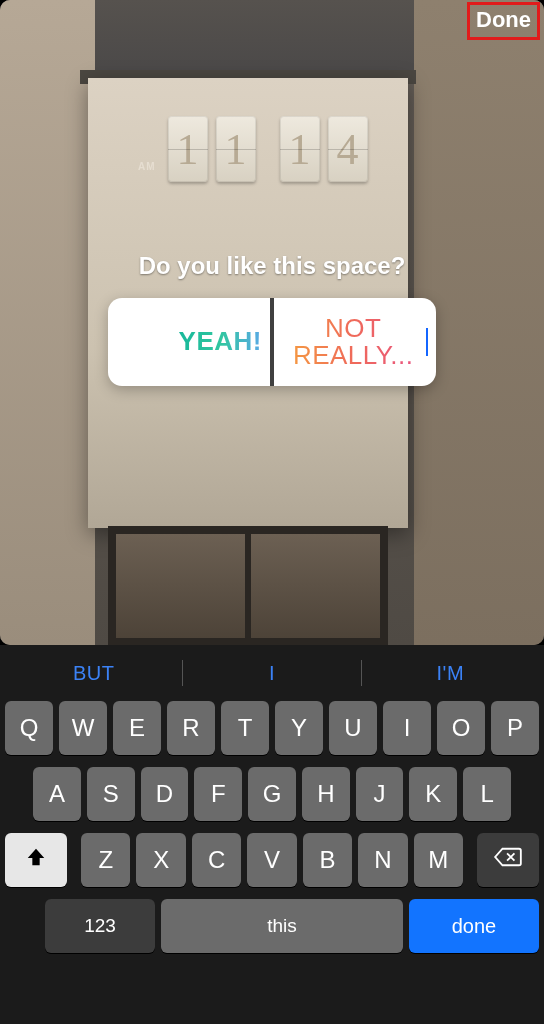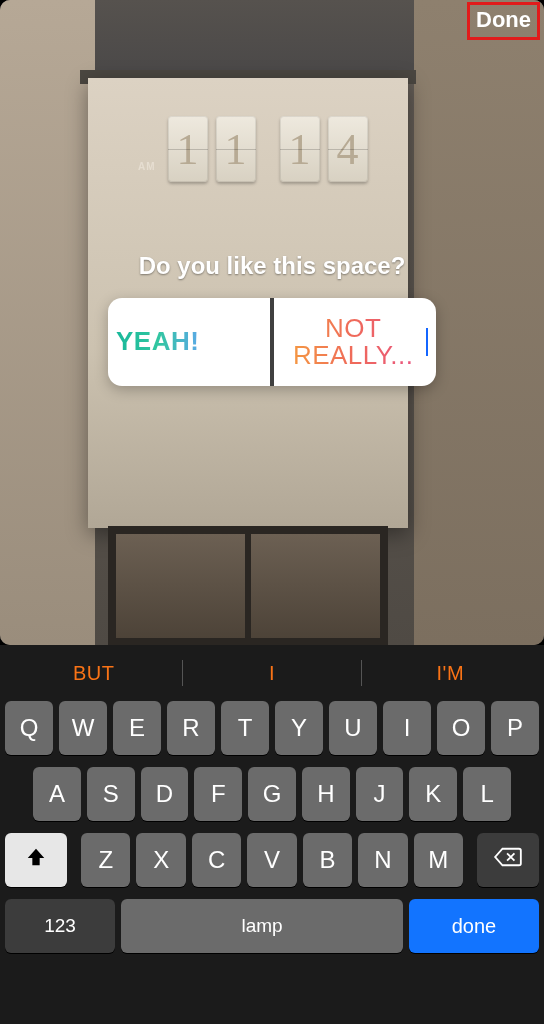--- a/index.html
+++ b/index.html
@@ -73,21 +73,21 @@
   .poll-q {
     color:#fff; font-weight:700; font-size:24px; margin-bottom:18px;
     text-shadow:0 1px 2px rgba(0,0,0,.4);
   }
   .poll-options {
     background:#fff; border-radius:14px; height:88px; display:flex;
     box-shadow:0 4px 14px rgba(0,0,0,.25);
     overflow:hidden;
   }
   .poll-opt {
-    flex:1; display:flex; align-items:center; justify-content:flex-start;
+    flex:1; display:flex; align-items:center; justify-content:flex-end;
     font-size:26px; font-weight:500; letter-spacing:.5px;
     cursor:pointer; position:relative; line-height:1.05; padding:4px 8px;
   }
   .poll-opt + .poll-opt { border-left:4px solid #404040; }
   .opt-a span {
     background: linear-gradient(90deg,#18b89a,#31c6a0,#5aa9e6);
     -webkit-background-clip:text; background-clip:text; color:transparent;
     font-weight:600;
   }
   .opt-b span {
@@ -104,39 +104,39 @@
   .keyboard {
     position:absolute; left:0; right:0; bottom:0; height:379px;
     background:#1b1b1b;
     padding:0 5px 6px 5px;
     display:flex; flex-direction:column;
   }
   .suggest-row {
     height:56px; display:flex; align-items:center;
   }
   .suggest {
-    flex:1; text-align:center; color:#f97316; font-size:20px; letter-spacing:.5px;
+    flex:1; text-align:center; color:#3b82f6; font-size:20px; letter-spacing:.5px;
     cursor:pointer;
   }
   .sep { width:1px; height:26px; background:#555; }
   .krow { display:flex; gap:6px; margin-bottom:12px; }
   .krow.r2 { padding:0 28px; }
   .krow.r3 { }
   .key {
     flex:1; height:54px; border-radius:6px; background:#6b6b6b;
     color:#fff; font-size:24px; display:flex; align-items:center; justify-content:center;
     box-shadow:0 1px 0 #000; cursor:pointer; user-select:none;
   }
   .key.fn { background:#3c3c3c; }
   .key.shift { background:#e7e7e7; flex:0 0 62px; }
   .key.shift svg { width:22px; height:22px; }
   .key.backspace { background:#3c3c3c; flex:0 0 62px; }
   .key.backspace svg { width:30px; height:22px; stroke:#fff; fill:none; }
   .r3 .letters { flex:1; display:flex; gap:6px; padding:0 8px; }
-  .bottom-row { display:flex; gap:6px; }
+  .bottom-row { display:flex; gap:6px;margin-left:40px; }
   .key.numswitch { flex:0 0 110px; background:#3c3c3c; font-size:19px; }
   .key.space { flex:1; background:#6b6b6b; font-size:19px; }
   .key.kb-done { flex:0 0 130px; background:#1274ff; font-size:20px; }
 </style>
 </head>
 <body>
 
 <div class="photo-area">
   <div class="ceiling"></div>
   <div class="wall-left"></div>
@@ -228,16 +228,16 @@
         <svg viewBox="0 0 32 24">
             <path d="M10 3 H28 a2 2 0 0 1 2 2 V19 a2 2 0 0 1 -2 2 H10 L2 12 Z" stroke="#fff" stroke-width="2" fill="none"></path>
             <path d="M15 8 L23 16 M23 8 L15 16" stroke="#fff" stroke-width="2"></path>
           </svg>
       </span>
     </div>
   </div>
 
   <div class="bottom-row">
     <div class="key fn numswitch">123</div>
-    <div class="key space">lamp</div>
+    <div class="key space">this</div>
     <div class="key kb-done">done</div>
   </div>
 </div>
 
 </body></html>

